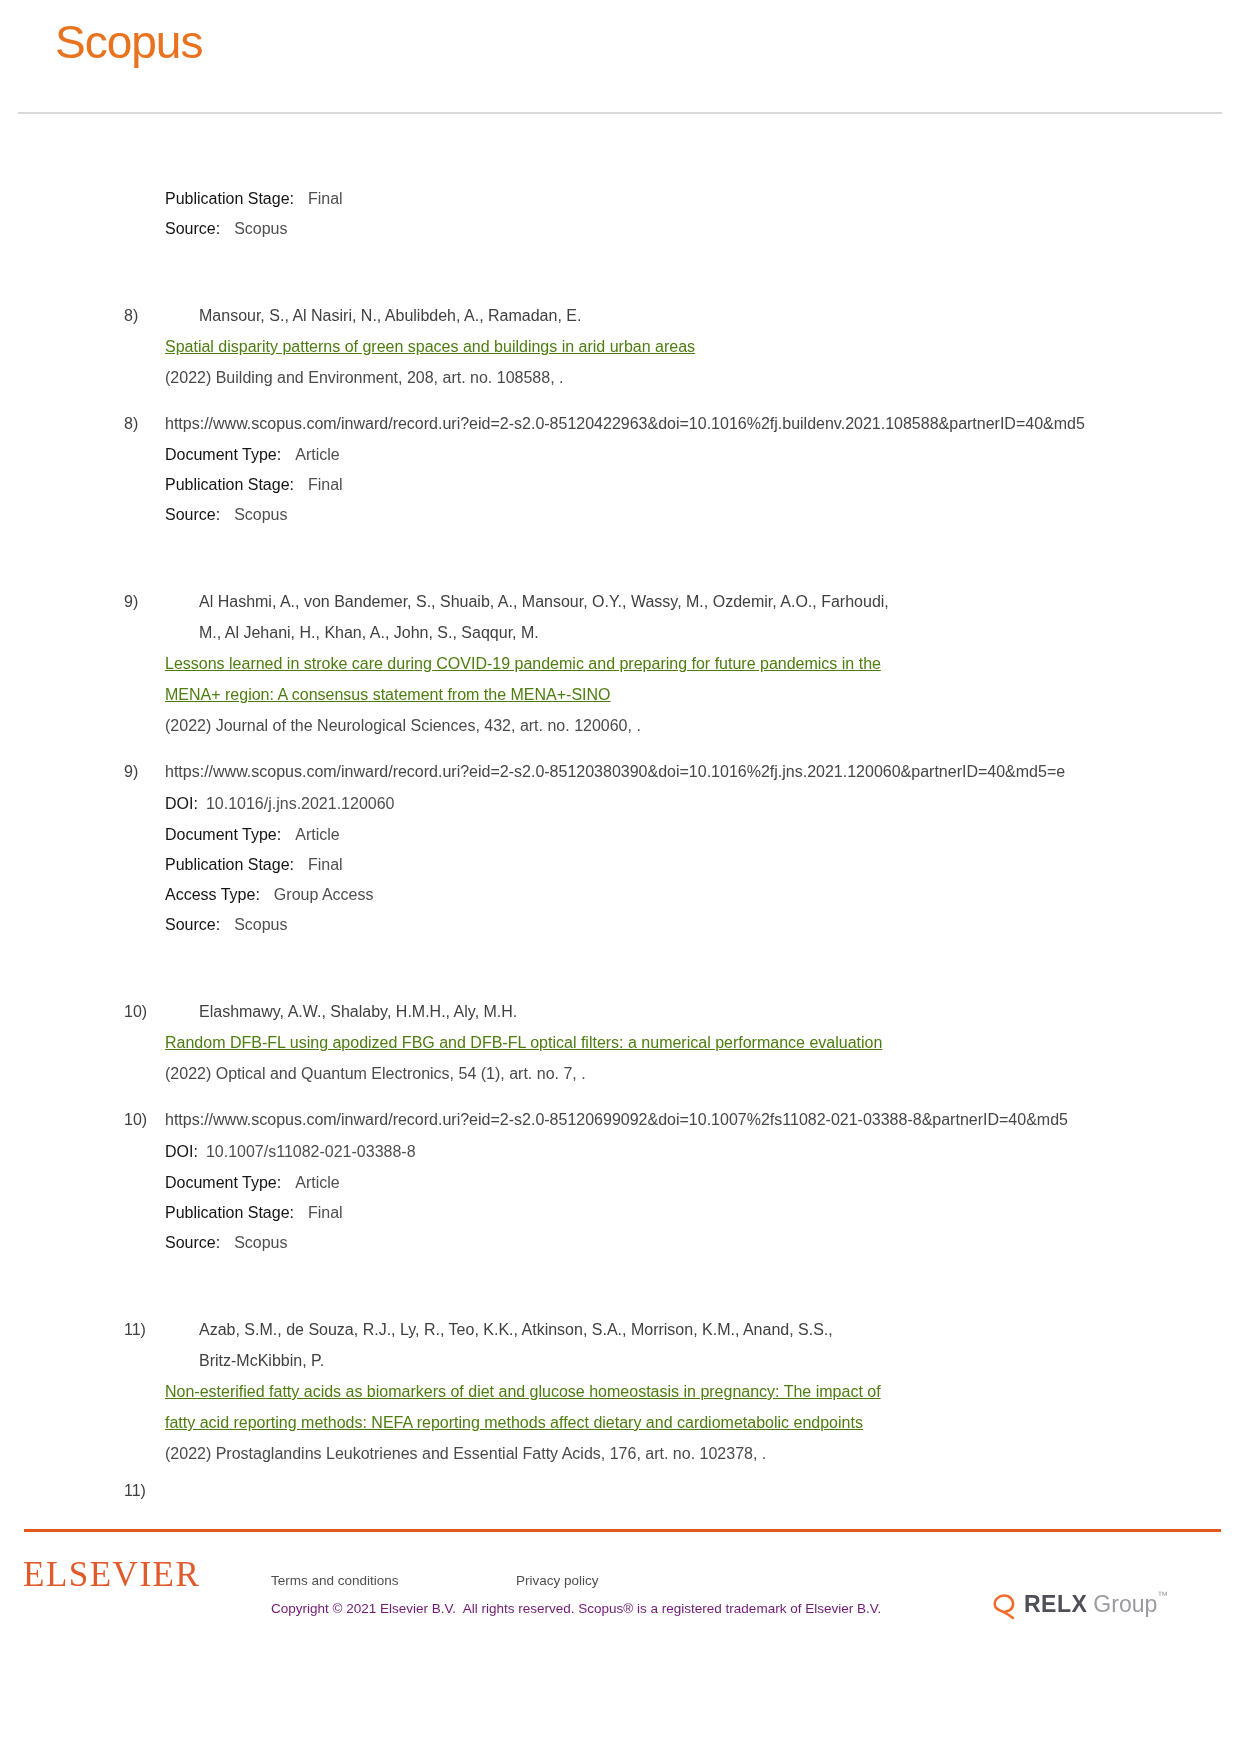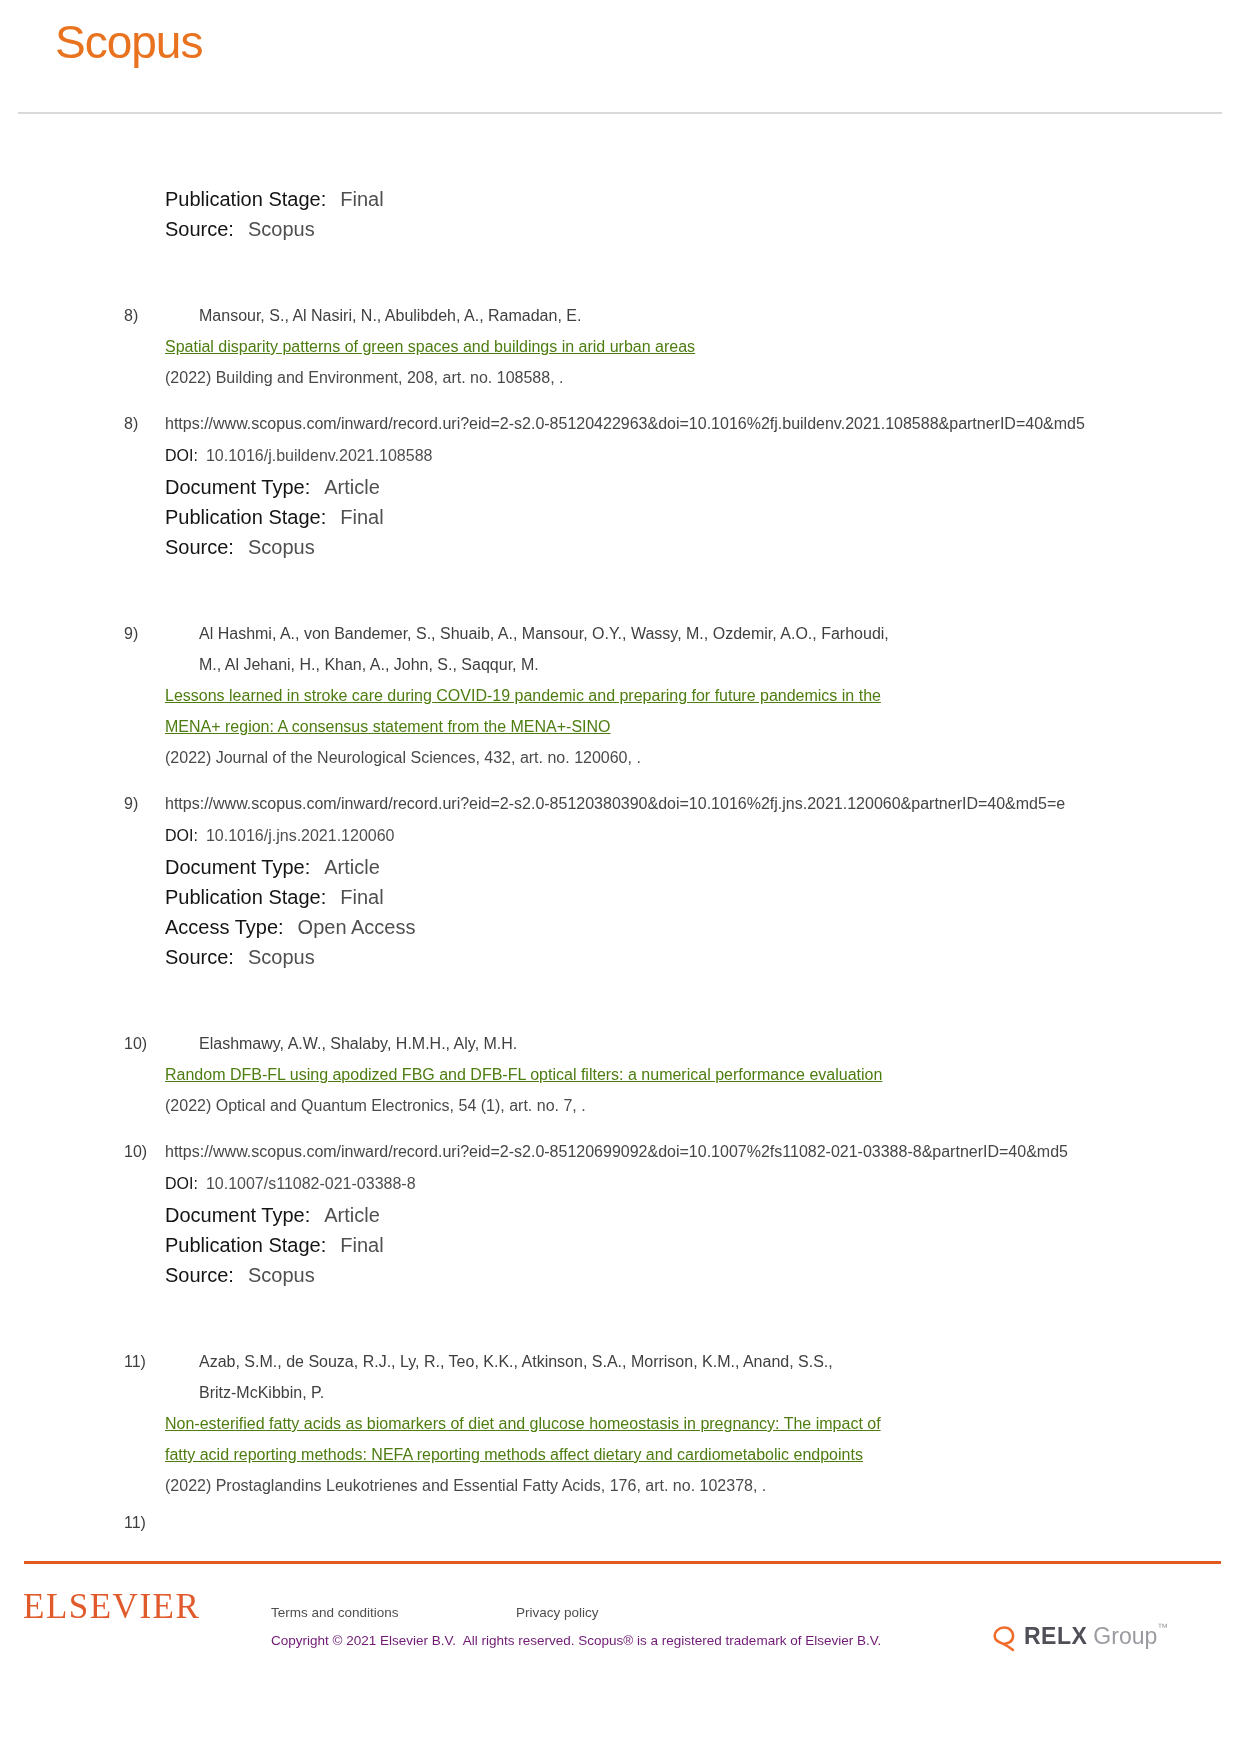--- a/index.html
+++ b/index.html
@@ -23,21 +23,21 @@
     font-weight:500;
   }
   .top-rule{margin:40px 0 0 18px;width:1204px;height:2px;background:#d9d9d9;border:none;}
 
   
   .row{position:relative;padding-left:165px;}
   .rec-num{position:absolute;left:124px;top:0;color:#3f3f3f;}
 
   
   .leading-meta{margin-top:70px;}
-  .meta-rows{font-size:20px;line-height:30px;}
+  .meta-rows{font-size:16px;line-height:30px;}
   .meta-label{color:#141414;}
   .meta-value{color:#4f4f4f;margin-left:14px;}
 
   .cite-block{margin-top:56px;font-size:16px;line-height:31px;}
   .author-line{color:#3f3f3f;margin-left:34px;}
   .title-link{color:#4d7c0f;text-decoration:underline;cursor:pointer;}
   .title-line{display:block;}
   .source-line{color:#4a4a4a;}
 
   .url-block{margin-top:15px;font-size:16px;line-height:32px;}
@@ -79,37 +79,36 @@
   <div class="leading-meta row meta-rows" id="leading-meta">
       <div class="meta-row"><span class="meta-label">Publication Stage:</span><span class="meta-value">Final</span></div>
       <div class="meta-row"><span class="meta-label">Source:</span><span class="meta-value">Scopus</span></div>
     </div>
 
   <div id="records">
       <div class="row cite-block"><span class="rec-num">8)</span><div class="author-line">Mansour, S., Al Nasiri, N., Abulibdeh, A., Ramadan, E.</div><a class="title-link"><span class="title-line">Spatial disparity patterns of green spaces and buildings in arid urban areas</span></a><div class="source-line">(2022) Building and Environment, 208, art. no. 108588, .</div></div>
       <div class="row url-block">
         <span class="rec-num">8)</span>
         <div class="url-line">https://www.scopus.com/inward/record.uri?eid=2-s2.0-85120422963&amp;doi=10.1016%2fj.buildenv.2021.108588&amp;partnerID=40&amp;md5</div>
-        <div class="doi-line"><span class="doi-label">DOI:</span><span class="doi-value">10.1016/j.buildenv.2021.108588</span></div>
       </div>
       <div class="row meta-block meta-rows">
         <div class="meta-row"><span class="meta-label">Document Type:</span><span class="meta-value">Article</span></div>
         <div class="meta-row"><span class="meta-label">Publication Stage:</span><span class="meta-value">Final</span></div>
         <div class="meta-row"><span class="meta-label">Source:</span><span class="meta-value">Scopus</span></div>
       </div>
       <div class="row cite-block"><span class="rec-num">9)</span><div class="author-line">Al Hashmi, A., von Bandemer, S., Shuaib, A., Mansour, O.Y., Wassy, M., Ozdemir, A.O., Farhoudi,</div><div class="author-line">M., Al Jehani, H., Khan, A., John, S., Saqqur, M.</div><a class="title-link"><span class="title-line">Lessons learned in stroke care during COVID-19 pandemic and preparing for future pandemics in the</span><span class="title-line">MENA+ region: A consensus statement from the MENA+-SINO</span></a><div class="source-line">(2022) Journal of the Neurological Sciences, 432, art. no. 120060, .</div></div>
       <div class="row url-block">
         <span class="rec-num">9)</span>
         <div class="url-line">https://www.scopus.com/inward/record.uri?eid=2-s2.0-85120380390&amp;doi=10.1016%2fj.jns.2021.120060&amp;partnerID=40&amp;md5=e</div>
         <div class="doi-line"><span class="doi-label">DOI:</span><span class="doi-value">10.1016/j.jns.2021.120060</span></div>
       </div>
       <div class="row meta-block meta-rows">
         <div class="meta-row"><span class="meta-label">Document Type:</span><span class="meta-value">Article</span></div>
         <div class="meta-row"><span class="meta-label">Publication Stage:</span><span class="meta-value">Final</span></div>
-        <div class="meta-row"><span class="meta-label">Access Type:</span><span class="meta-value">Open Access</span></div>
+        <div class="meta-row"><span class="meta-label">Access Type:</span><span class="meta-value">Group Access</span></div>
         <div class="meta-row"><span class="meta-label">Source:</span><span class="meta-value">Scopus</span></div>
       </div>
       <div class="row cite-block"><span class="rec-num">10)</span><div class="author-line">Elashmawy, A.W., Shalaby, H.M.H., Aly, M.H.</div><a class="title-link"><span class="title-line">Random DFB-FL using apodized FBG and DFB-FL optical filters: a numerical performance evaluation</span></a><div class="source-line">(2022) Optical and Quantum Electronics, 54 (1), art. no. 7, .</div></div>
       <div class="row url-block">
         <span class="rec-num">10)</span>
         <div class="url-line">https://www.scopus.com/inward/record.uri?eid=2-s2.0-85120699092&amp;doi=10.1007%2fs11082-021-03388-8&amp;partnerID=40&amp;md5</div>
         <div class="doi-line"><span class="doi-label">DOI:</span><span class="doi-value">10.1007/s11082-021-03388-8</span></div>
       </div>
       <div class="row meta-block meta-rows">
         <div class="meta-row"><span class="meta-label">Document Type:</span><span class="meta-value">Article</span></div>

